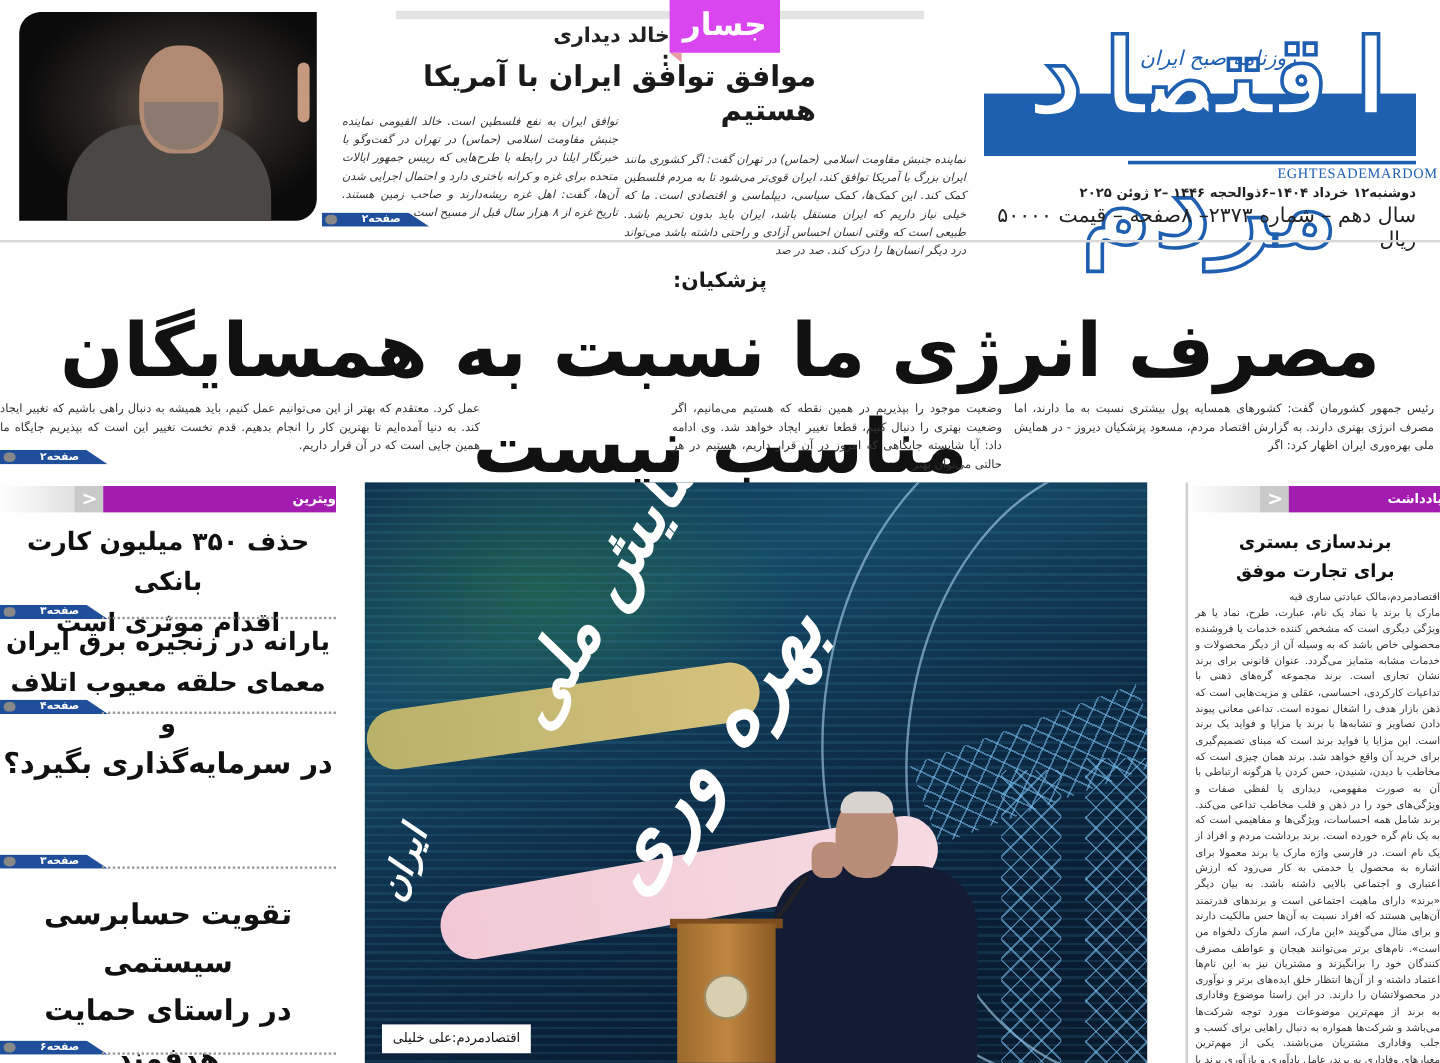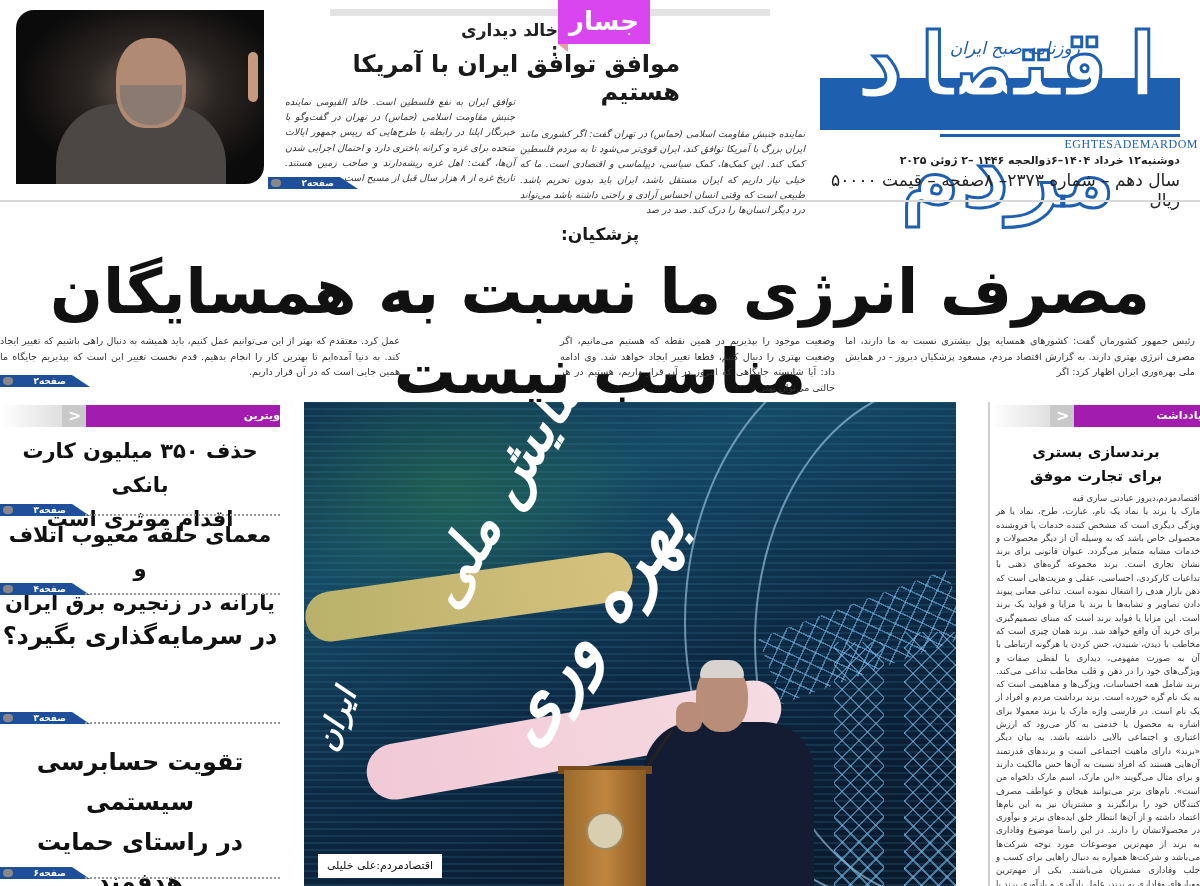--- a/index.html
+++ b/index.html
@@ -152,22 +152,22 @@
     <div>حذف ۳۵۰ میلیون کارت بانکی</div>
     <div>اقدام موثری است</div>
   </div>
   <div class="page-ref" style="top:102px; left:0;">
     <span class="dot"></span>
     <span class="lbl">صفحه۳</span>
   </div>
   <div class="vitrin-dots" style="top:112px;"></div>
 
   <div class="vitrin-item" style="top:116px; font-size:21px; line-height:34px;">
+    <div>یارانه در زنجیره برق ایران</div>
     <div>معمای حلقه معیوب اتلاف و</div>
-    <div>یارانه در زنجیره برق ایران</div>
   </div>
   <div class="page-ref" style="top:181px; left:0;">
     <span class="dot"></span>
     <span class="lbl">صفحه۴</span>
   </div>
   <div class="vitrin-dots" style="top:191px;"></div>
 
   <div class="vitrin-item" style="top:214px; font-size:24px; line-height:40px;">
     <div>در سرمایه‌گذاری بگیرد؟</div>
   </div>
@@ -217,16 +217,16 @@
   <div class="section-fade" style="top:3px; left:0; width:60px;"></div>
   <div class="section-tab-grey" style="top:3px; left:60px; width:24px;">
     <span class="chev">&lt;</span>
   </div>
   <div class="section-tab" style="top:3px; left:84px; width:128px;">یادداشت</div>
   <div class="yd-title">
     <div>برندسازی بستری</div>
     <div>برای تجارت موفق</div>
   </div>
   <div class="yd-body">
-    <div>اقتصادمردم،دیروز عبادتی ساری قیه</div>
+    <div>اقتصادمردم،مالک عبادتی ساری قیه</div>
     <div>مارک یا برند یا نماد یک نام، عبارت، طرح، نماد یا هر ویژگی دیگری است که مشخص کننده خدمات یا فروشنده محصولی خاص باشد که به وسیله آن از دیگر محصولات و خدمات مشابه متمایز می‌گردد. عنوان قانونی برای برند نشان تجاری است. برند مجموعه گره‌های ذهنی با تداعیات کارکردی، احساسی، عقلی و مزیت‌هایی است که ذهن بازار هدف را اشغال نموده است. تداعی معانی پیوند دادن تصاویر و تشابه‌ها با برند یا مزایا و فواید یک برند است. این مزایا یا فواید برند است که مبنای تصمیم‌گیری برای خرید آن واقع خواهد شد. برند همان چیزی است که مخاطب با دیدن، شنیدن، حس کردن یا هرگونه ارتباطی با آن به صورت مفهومی، دیداری یا لفظی صفات و ویژگی‌های خود را در ذهن و قلب مخاطب تداعی می‌کند. برند شامل همه احساسات، ویژگی‌ها و مفاهیمی است که به یک نام گره خورده است. برند برداشت مردم و افراد از یک نام است. در فارسی واژه مارک یا برند معمولا برای اشاره به محصول یا خدمتی به کار می‌رود که ارزش اعتباری و اجتماعی بالایی داشته باشد. به بیان دیگر «برند» دارای ماهیت اجتماعی است و برندهای قدرتمند آن‌هایی هستند که افراد نسبت به آن‌ها حس مالکیت دارند و برای مثال می‌گویند «این مارک، اسم مارک دلخواه من است». نام‌های برتر می‌توانند هیجان و عواطف مصرف کنندگان خود را برانگیزند و مشتریان نیز به این نام‌ها اعتماد داشته و از آن‌ها انتظار خلق ایده‌های برتر و نوآوری در محصولاتشان را دارند. در این راستا موضوع وفاداری به برند از مهم‌ترین موضوعات مورد توجه شرکت‌ها می‌باشد و شرکت‌ها همواره به دنبال راهایی برای کسب و جلب وفاداری مشتریان می‌باشند. یکی از مهم‌ترین معیارهای وفاداری به برند، عامل یادآوری و بازآوری برند یا گروه کالایی خاص می‌باشد که زمینه را برای خریدهای مجدد مشتریان</div>
   </div>
 </div>
 
 </body></html>

